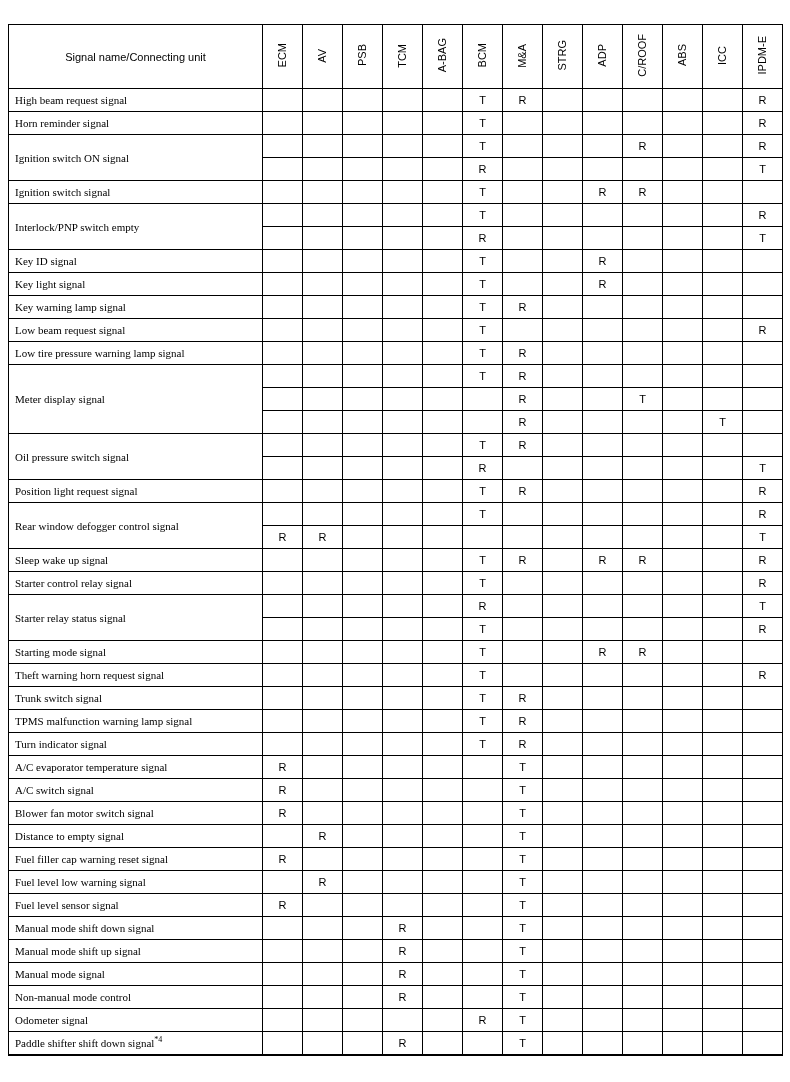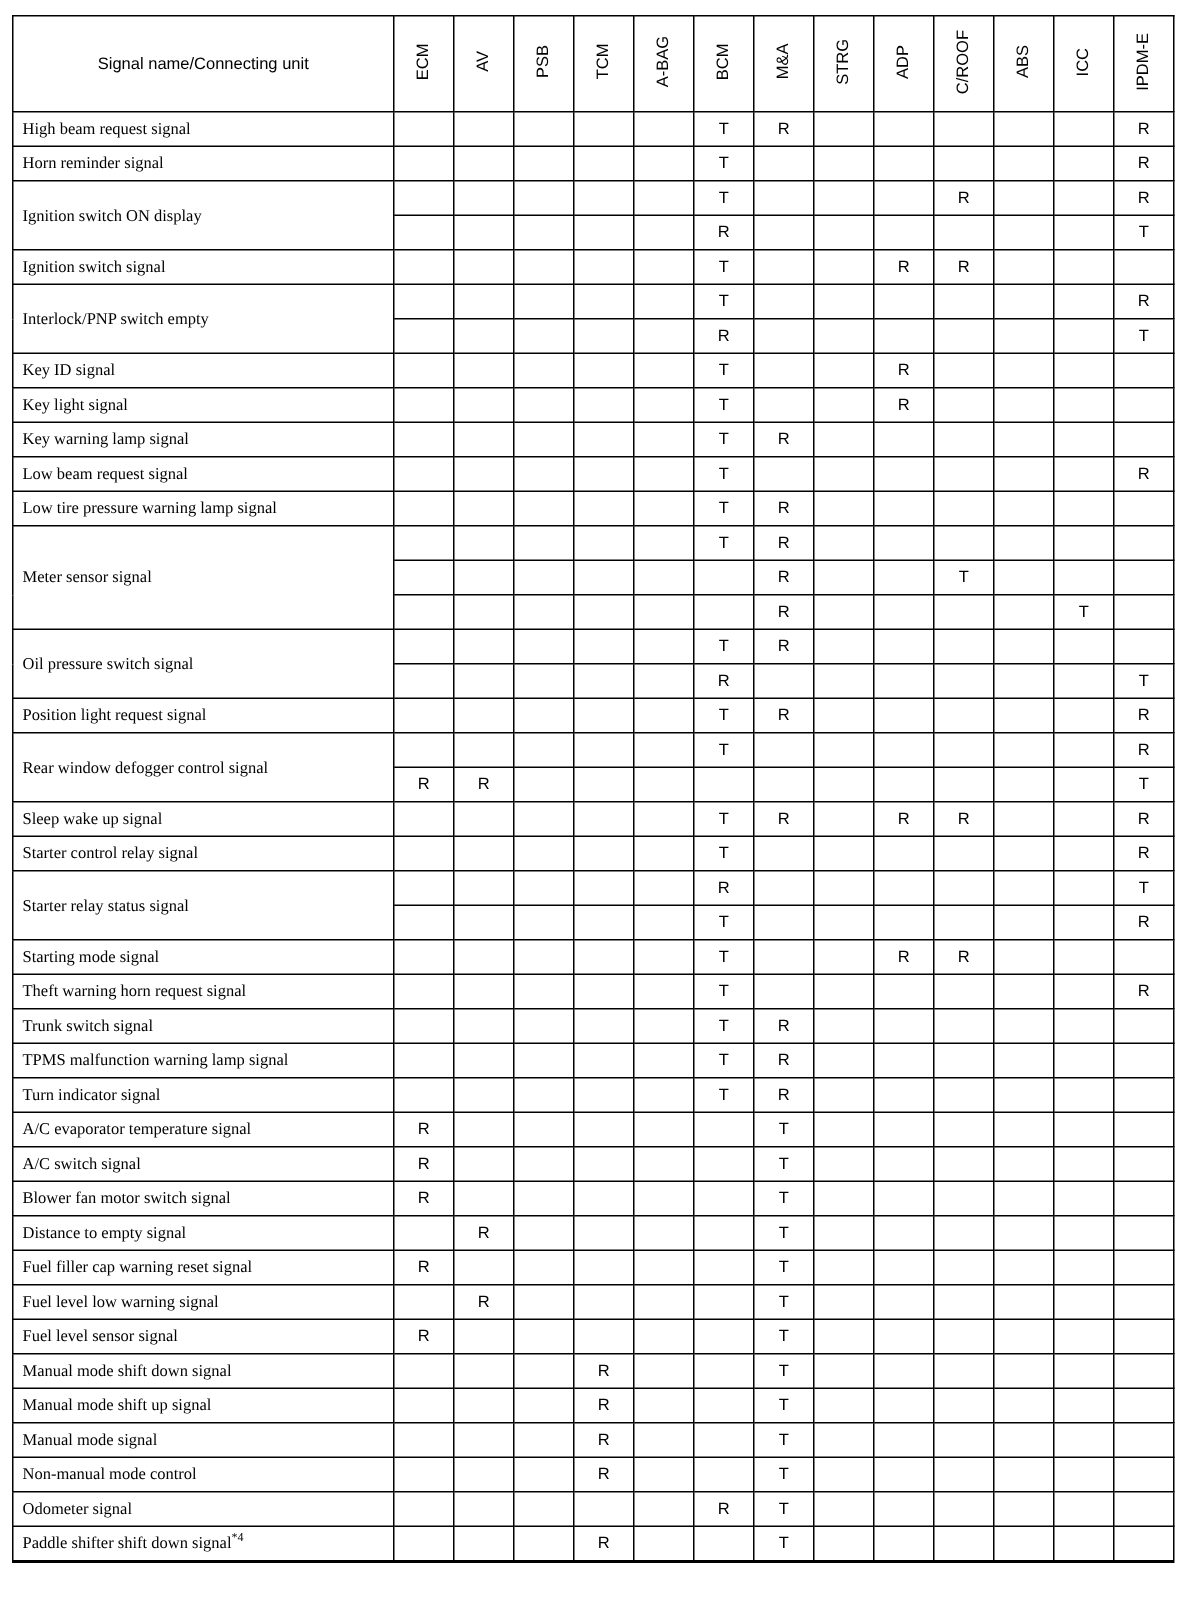--- a/index.html
+++ b/index.html
@@ -3,21 +3,21 @@
 <meta charset="utf-8">
 <style>
   * { box-sizing: border-box; }
   html, body {
     margin: 0; padding: 0;
     background: #ffffff;
     font-family: "Liberation Sans", sans-serif;
     color: #000;
   }
   body { width: 790px; height: 1082px; }
-  .page { padding: 10px 8px 0 8px; }
+  .page { padding: 24px 8px 0 8px; }
 
   table.signal-table {
     border-collapse: collapse;
     width: 774px;
     table-layout: fixed;
     border: 1px solid #000;
     border-bottom: 2px solid #000;
   }
   th, td {
     border: 1px solid #000;
@@ -104,21 +104,21 @@
           <td class="val">T</td>
           <td class="val"></td>
           <td class="val"></td>
           <td class="val"></td>
           <td class="val"></td>
           <td class="val"></td>
           <td class="val"></td>
           <td class="val">R</td>
         </tr>
         <tr>
-          <td class="signal" rowspan="2">Ignition switch ON display</td>
+          <td class="signal" rowspan="2">Ignition switch ON signal</td>
           <td class="val"></td>
           <td class="val"></td>
           <td class="val"></td>
           <td class="val"></td>
           <td class="val"></td>
           <td class="val">T</td>
           <td class="val"></td>
           <td class="val"></td>
           <td class="val"></td>
           <td class="val">R</td>
@@ -262,21 +262,21 @@
           <td class="val">T</td>
           <td class="val">R</td>
           <td class="val"></td>
           <td class="val"></td>
           <td class="val"></td>
           <td class="val"></td>
           <td class="val"></td>
           <td class="val"></td>
         </tr>
         <tr>
-          <td class="signal" rowspan="3">Meter sensor signal</td>
+          <td class="signal" rowspan="3">Meter display signal</td>
           <td class="val"></td>
           <td class="val"></td>
           <td class="val"></td>
           <td class="val"></td>
           <td class="val"></td>
           <td class="val">T</td>
           <td class="val">R</td>
           <td class="val"></td>
           <td class="val"></td>
           <td class="val"></td>

